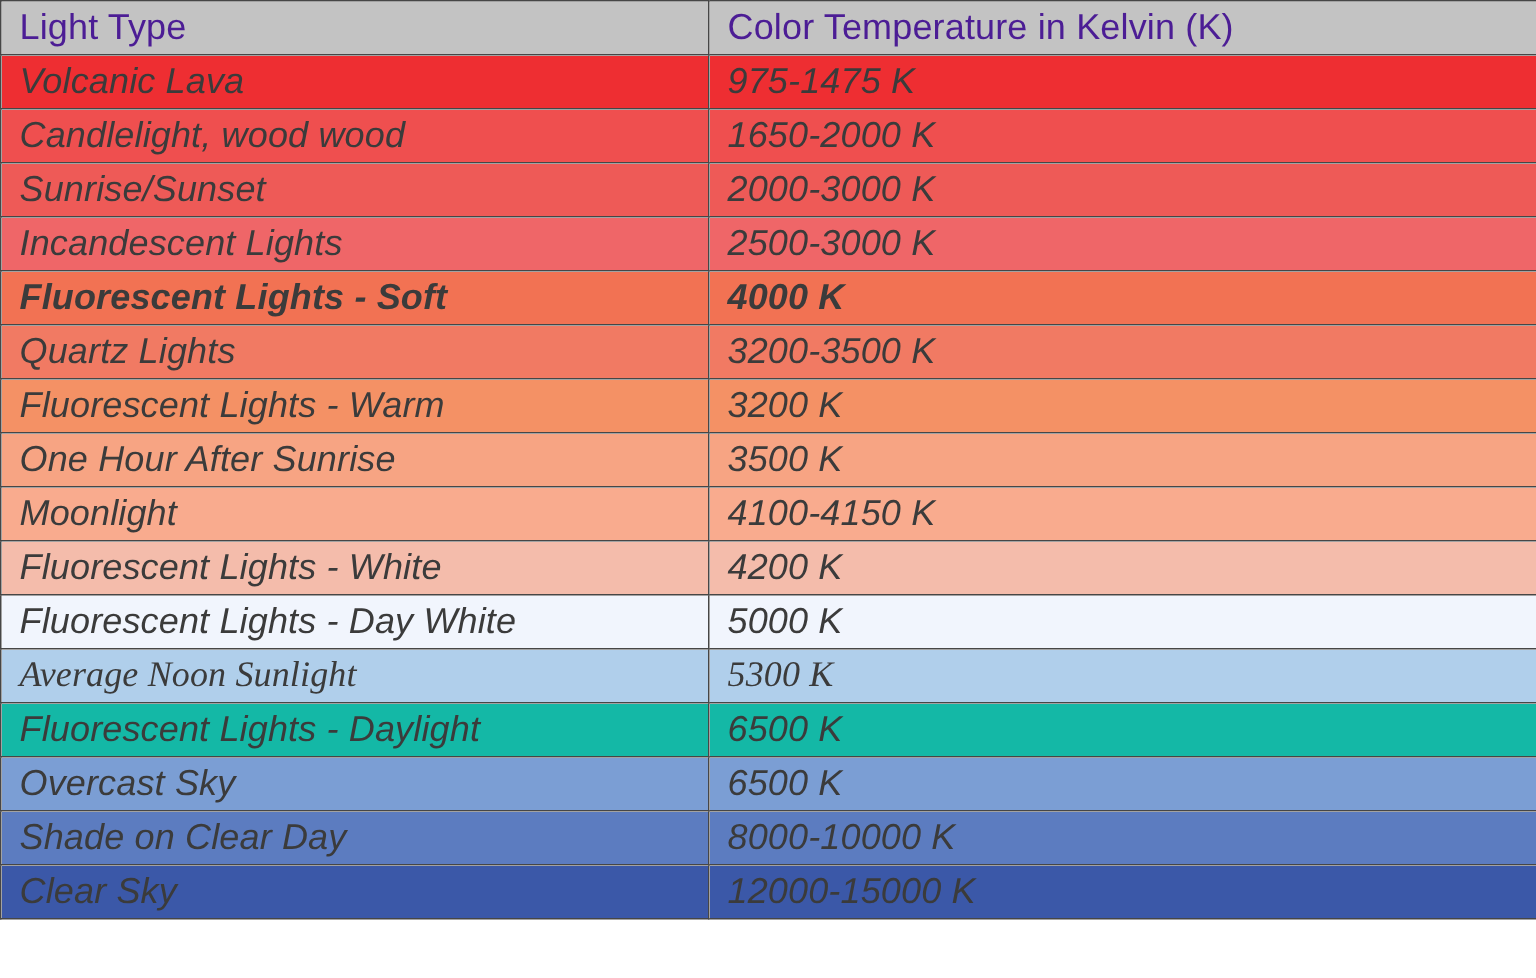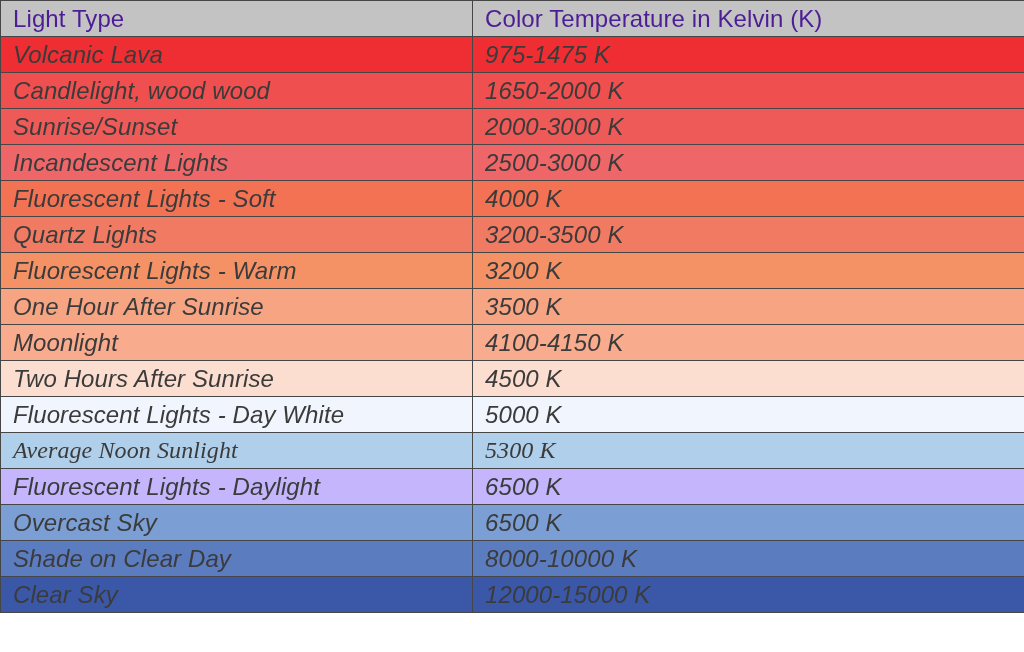--- a/index.html
+++ b/index.html
@@ -81,53 +81,53 @@
         <td>1650-2000 K</td>
       </tr>
       <tr style="background: rgb(238, 90, 87); padding-left: 36px;">
         <td>Sunrise/Sunset</td>
         <td>2000-3000 K</td>
       </tr>
       <tr style="background: rgb(239, 102, 104);">
         <td>Incandescent Lights</td>
         <td>2500-3000 K</td>
       </tr>
-      <tr style="background: rgb(242, 114, 83);">
+      <tr style="background: rgb(242, 114, 83); font-weight: bold;">
         <td>Fluorescent Lights - Soft</td>
         <td>4000 K</td>
       </tr>
       <tr style="background: rgb(241, 122, 99);">
         <td>Quartz Lights</td>
         <td>3200-3500 K</td>
       </tr>
       <tr style="background: rgb(244, 145, 101);">
         <td>Fluorescent Lights - Warm</td>
         <td>3200 K</td>
       </tr>
       <tr style="background: rgb(247, 164, 131);">
         <td>One Hour After Sunrise</td>
         <td>3500 K</td>
       </tr>
       <tr style="background: rgb(249, 171, 142); padding-left: 20px;">
         <td>Moonlight</td>
         <td>4100-4150 K</td>
       </tr>
-      <tr style="background: rgb(251, 222, 208);">
-        <td>Two Hours After Sunrise</td>
-        <td>4500 K</td>
+      <tr style="background: rgb(244, 188, 171);">
+        <td>Fluorescent Lights - White</td>
+        <td>4200 K</td>
       </tr>
       <tr style="background: rgb(241, 245, 253);">
         <td>Fluorescent Lights - Day White</td>
         <td>5000 K</td>
       </tr>
       <tr style="background: rgb(176, 207, 235); font-family: Liberation Serif, serif;">
         <td>Average Noon Sunlight</td>
         <td>5300 K</td>
       </tr>
-      <tr style="background: #c4b5fd;">
+      <tr style="background: #14b8a6;">
         <td>Fluorescent Lights - Daylight</td>
         <td>6500 K</td>
       </tr>
       <tr style="background: rgb(123, 158, 212);">
         <td>Overcast Sky</td>
         <td>6500 K</td>
       </tr>
       <tr style="background: rgb(92, 124, 192);">
         <td>Shade on Clear Day</td>
         <td>8000-10000 K</td>

